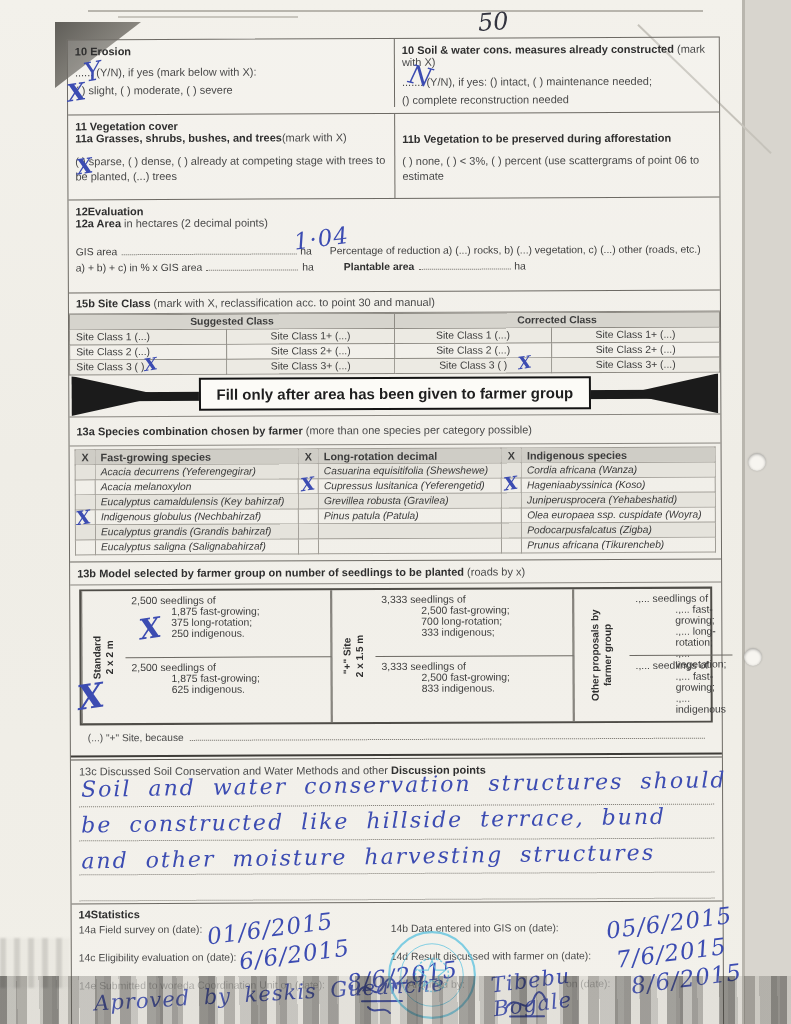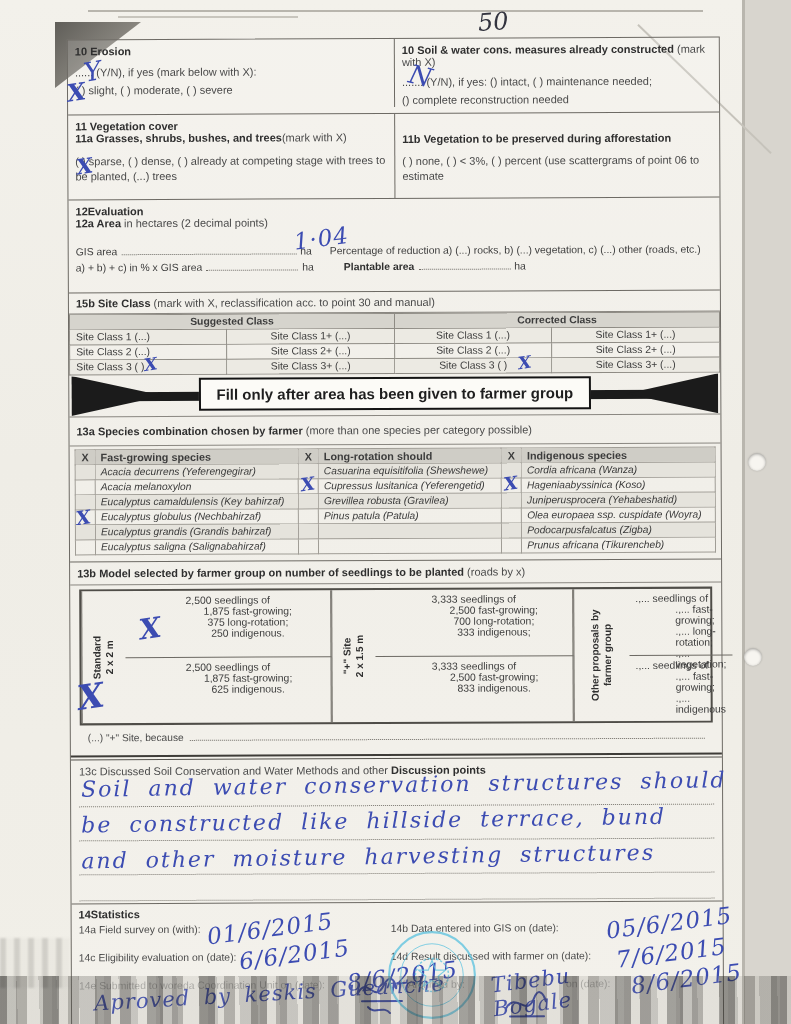--- a/index.html
+++ b/index.html
@@ -89,21 +89,21 @@
   .sec13b { padding:5px 7px; border-bottom:1px solid #8a8781; }
   .model-wrap { padding:4px 9px 2px; position:relative; }
   .model { display:grid; grid-template-columns:44px 206px 44px 198px 56px 1fr;
            grid-template-rows:66px 66px; border:2px solid #4f4d48; position:relative; }
   .vlab { grid-row:1/3; border-right:1px solid #6d6a64; display:flex; align-items:center; justify-content:center;
           writing-mode:vertical-rl; transform:rotate(180deg); font-weight:bold; font-size:10px;
           line-height:1.25; text-align:center; color:#2f2f2f; }
   .c1{grid-column:1;} .c3{grid-column:3;} .c5{grid-column:5;}
   .opt { padding:4px 6px; font-size:10.4px; position:relative; }
   .opt .sub { margin-left:40px; }
-  .opt.b { border-right:1px solid #6d6a64;text-align:center; }
+  .opt.b { border-right:1px solid #6d6a64; }
   .opt.r2 { border-top:1px solid #6d6a64; }
   .because { padding:6px 8px 10px; font-size:10.2px; color:#4a4a4a; border-bottom:none; display:flex; align-items:baseline; }
   .dbl-rule { border-top:2.5px solid #3e3c38; border-bottom:1.2px solid #55534e; height:5px; }
 
   
   .sec13c { padding:5px 8px 2px; border-bottom:1.5px solid #6d6a64; position:relative; }
   .dotline { height:30px; border-bottom:1.5px dotted #7a7770; position:relative; }
 
   
   .sec14 { padding:4px 7px 60px; position:relative; }
@@ -221,21 +221,21 @@
     <div class="sec13a" style="padding-top:8px; padding-bottom:8px;">
       <span class="sec-b">13a Species combination chosen by farmer</span><span class="muted"> (more than one species per category possible)</span>
     </div>
     <div class="sp-wrap">
       <table class="sp-table">
         <tbody>
             <tr class="hd">
           <td class="x">X</td>
           <td>Fast-growing species</td>
           <td class="x">X</td>
-          <td>Long-rotation should</td>
+          <td>Long-rotation decimal</td>
           <td class="x">X</td>
           <td>Indigenous species</td>
         </tr>
         <tr>
           <td class="x"></td>
               <td class="nm">Acacia decurrens (Yeferengegirar)</td>
           <td class="x"></td>
               <td class="nm">Casuarina equisitifolia (Shewshewe)</td>
           <td class="x"></td>
               <td class="nm">Cordia africana (Wanza)</td>
@@ -257,21 +257,21 @@
               <td class="nm">Eucalyptus camaldulensis (Key bahirzaf)</td>
           <td class="x"></td>
               <td class="nm">Grevillea robusta (Gravilea)</td>
           <td class="x"></td>
               <td class="nm">Juniperusprocera (Yehabeshatid)</td>
         </tr>
         <tr>
           <td class="x">
                 <span class="hw hw-mark" style="left:0px; top:-2px; font-size:19px;">X</span>
               </td>
-          <td class="nm">Eucalyptus globulus (Nechbahirzaf)</td>
+          <td class="nm">Indigenous globulus (Nechbahirzaf)</td>
           <td class="x"></td>
               <td class="nm">Pinus patula (Patula)</td>
           <td class="x"></td>
               <td class="nm">Olea europaea ssp. cuspidate (Woyra)</td>
         </tr>
         <tr>
           <td class="x"></td>
               <td class="nm">Eucalyptus grandis (Grandis bahirzaf)</td>
           <td class="x"></td>
               <td class="nm"></td>
@@ -358,21 +358,21 @@
       <div class="dotline" style="height:34px;">
         <span class="hw hw-text" style="left:2px; top:4px;">and other moisture harvesting structures</span>
       </div>
       <div class="dotline" style="height:26px;"></div>
     </div>
 
     <div class="sec14">
       <div class="sec-b">14Statistics</div>
       <div class="stat-grid">
         <div class="stat-item">
-          <span>14a  Field survey on (with):</span>
+          <span>14a  Field survey on (date):</span>
           <span class="hw hw-date" style="left:128px; top:-8px;">01/6/2015</span>
         </div>
         <div class="stat-item">
           <span>14b  Data entered into GIS on (date):</span>
           <span class="hw hw-date" style="left:215px; top:-12px;">05/6/2015</span>
         </div>
         <div class="stat-item">
           <span>14c  Eligibility evaluation on (date):</span>
           <span class="hw hw-date" style="left:160px; top:-10px;">6/6/2015</span>
         </div>

